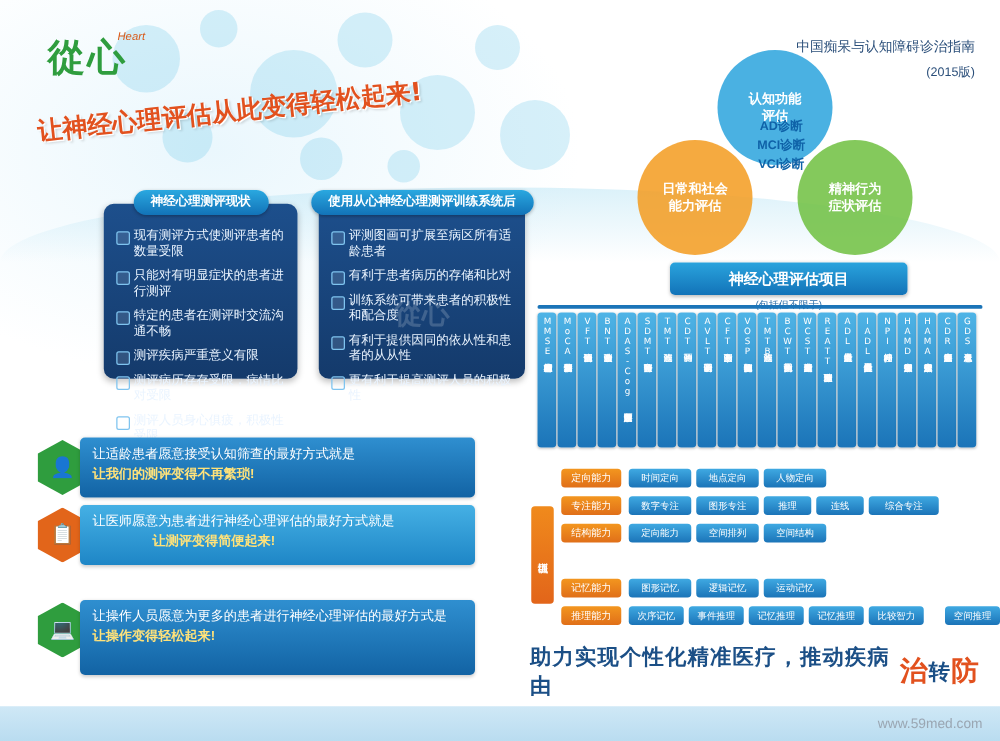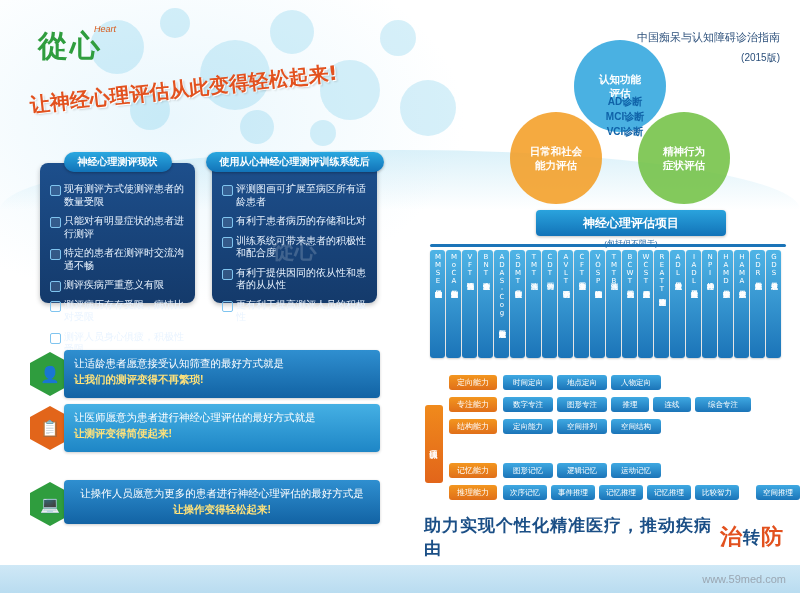--- a/index.html
+++ b/index.html
@@ -46,20 +46,21 @@
   
   .toptitle{position:absolute;right:20px;top:30px;text-align:right;color:#2b4f7a;}
   .toptitle .t1{font-size:11px;}
   .toptitle .t2{font-size:10px;margin-top:6px;}
   
   .panel{
     position:absolute;border-radius:8px;
     background:linear-gradient(180deg,#1d4f8c 0%,#143a6b 100%);
     box-shadow:0 2px 5px rgba(0,0,0,.25);
     padding:0;
+    margin-left:43px;
   }
   .panel .cap{
     position:absolute;left:50%;top:-11px;transform:translateX(-50%);
     background:linear-gradient(180deg,#2aa8e0,#1273b8);
     color:#fff;font-size:10px;font-weight:bold;
     border-radius:11px;padding:4px 14px;white-space:nowrap;
     box-shadow:0 1px 3px rgba(0,0,0,.3);
     line-height:1.15;text-align:center;
   }
   .panel ul{list-style:none;margin:0;padding:20px 10px 8px 10px;}
@@ -232,29 +233,29 @@
       <b style="color:#ffe27a;">让我们的测评变得不再繁琐!</b>
     </div>
   </div>
 
   <div class="msgrow" style="top:404px;">
     <div class="msgicon">
       <div class="hexa" style="background:#e2651a;">📋</div>
     </div>
     <div class="msgbar" style="background:linear-gradient(180deg,#45b0e4,#1e86c6);">
       <span>让医师愿意为患者进行神经心理评估的最好方式就是</span><br>
-      <b style="color:#ffe27a;">让测评变得简便起来!</b>
+      <b style="color:#ffe27a;margin-left:48px;">让测评变得简便起来!</b>
     </div>
   </div>
 
   <div class="msgrow" style="top:480px;height:62px;">
     <div class="msgicon">
       <div class="hexa" style="background:#2f9d3e;">💻</div>
     </div>
-    <div class="msgbar" style="background:linear-gradient(180deg,#2f8fd0,#1263a4);height:44px;text-align:center;">
+    <div class="msgbar" style="background:linear-gradient(180deg,#2f8fd0,#1263a4);height:60px;">
       <span>让操作人员愿意为更多的患者进行神经心理评估的最好方式是</span><br>
       <b style="color:#ffe27a;">让操作变得轻松起来!</b>
     </div>
   </div>
 
   <div class="venn">
     <div class="circ" style="left:104px;top:0;background:rgba(42,163,221,.85);">
       <span>认知功能<br>评估</span>
     </div>
     <div class="circ" style="left:40px;top:72px;background:rgba(243,155,30,.85);">

